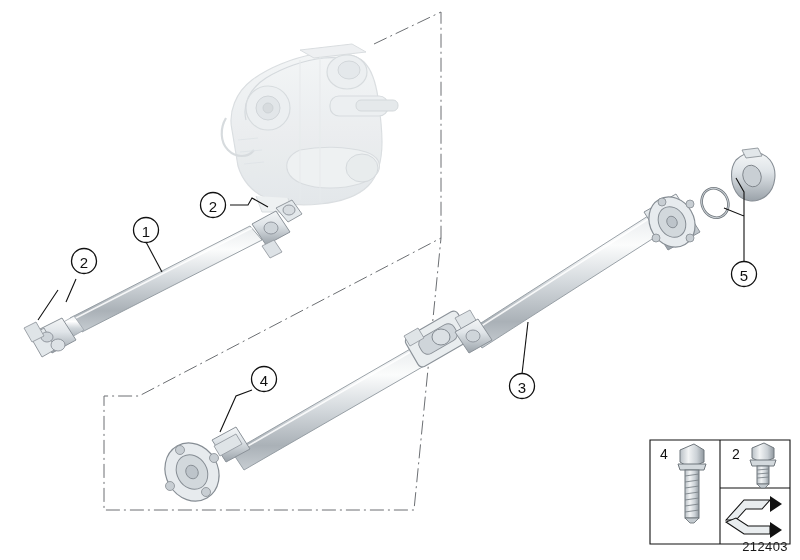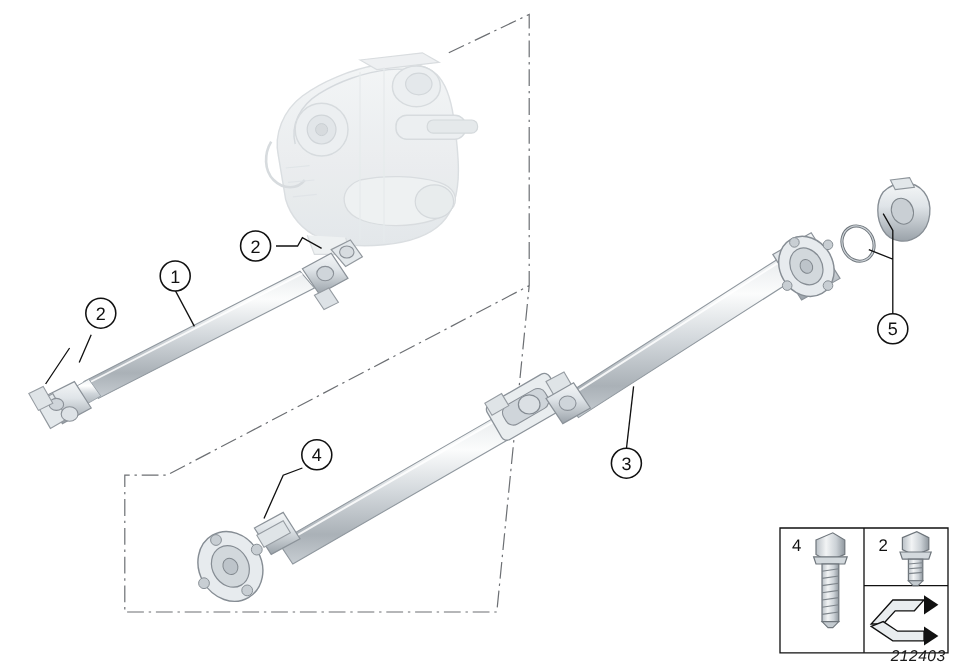--- a/index.html
+++ b/index.html
@@ -42,21 +42,20 @@
     dominant-baseline: central;
   }
   .figure-id {
     position: absolute;
     right: 12px;
     bottom: 6px;
     font-family: "Liberation Sans", sans-serif;
     font-size: 13px;
     color: #1a1a1a;
     letter-spacing: 0.4px;
-    font-style: italic;
   }
 </style>
 </head>
 <body>
 
 <div id="stage">
 
   <svg class="diagram" viewBox="0 0 800 560">
 
     <defs>

